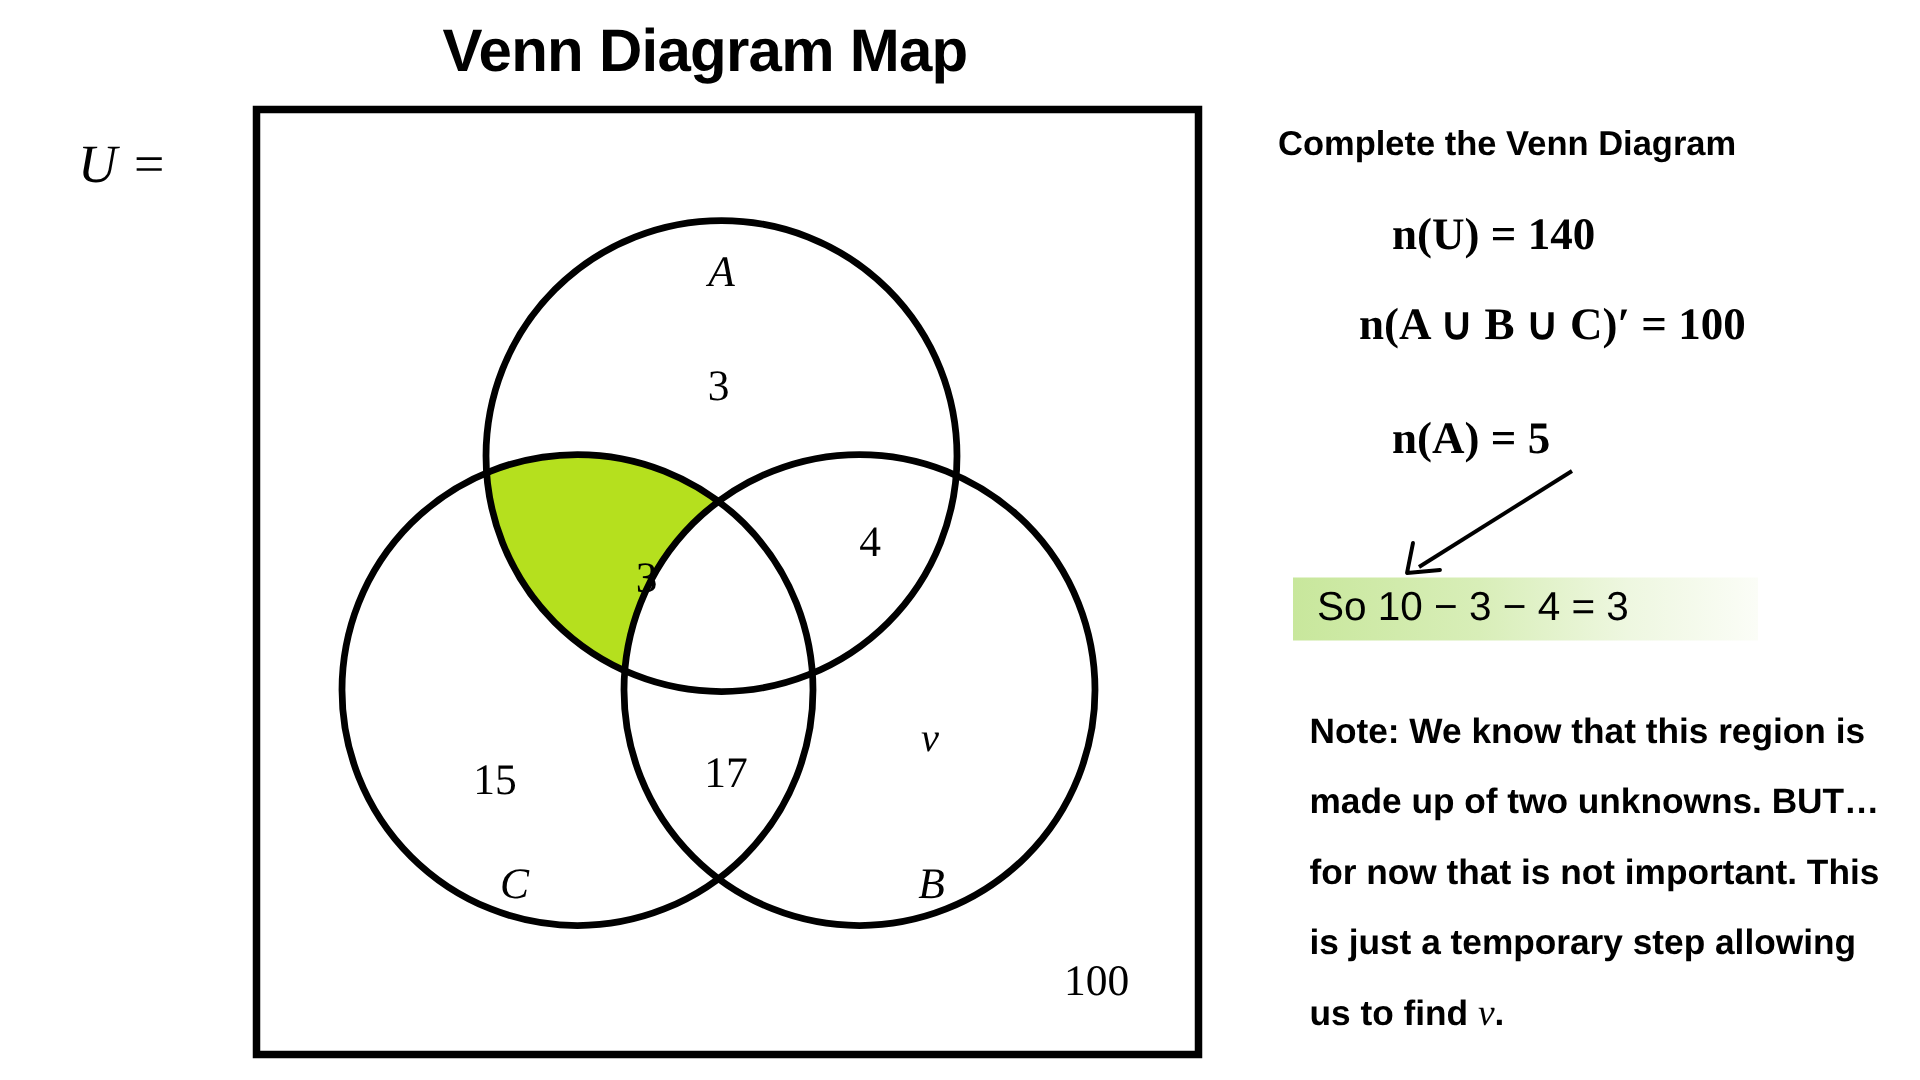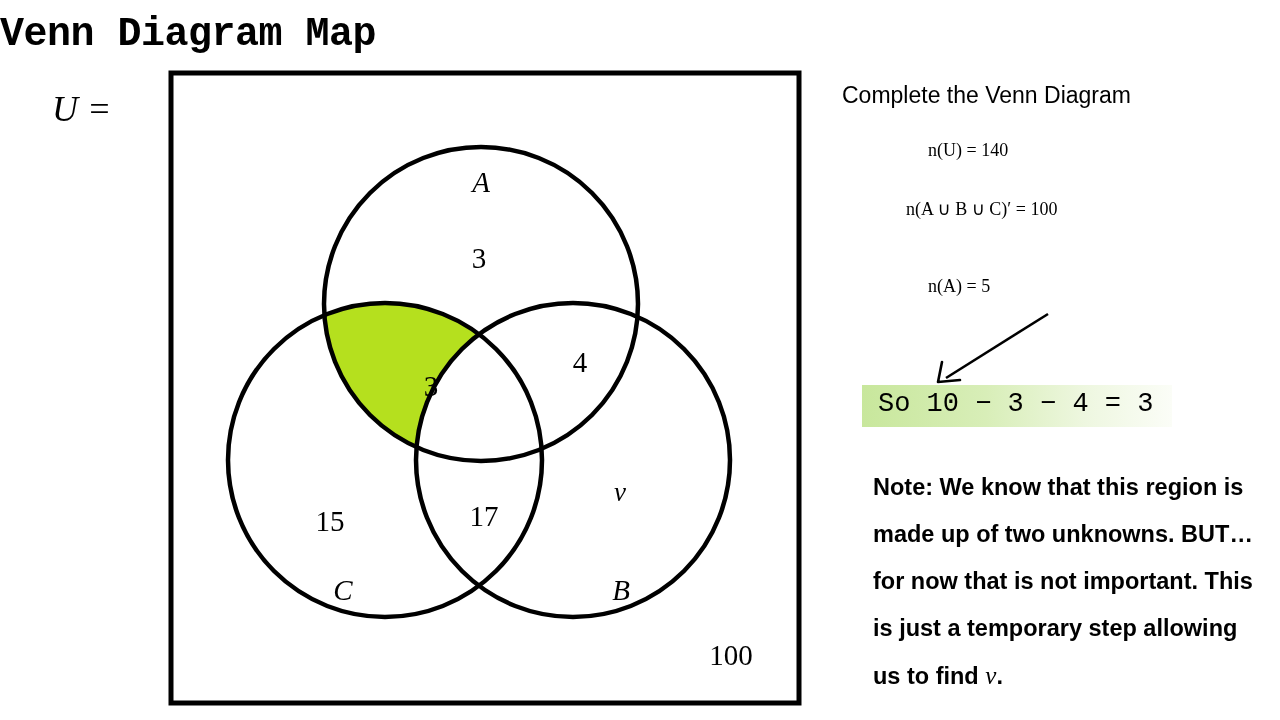--- a/index.html
+++ b/index.html
@@ -16,22 +16,22 @@
     overflow: hidden;
     font-family: "Liberation Sans", sans-serif;
   }
 
   
   #title {
     position: absolute;
     left: 0;
     top: 12px;
     width: 940px;
-    text-align: left;
-    font-family: Liberation Mono, monospace;
+    text-align: center;
+    font-family: Liberation Sans, sans-serif;
     font-weight: bold;
     font-size: 40px;
     color: #000000;
     letter-spacing: -0.5px;
   }
 
   
   #u-label {
     position: absolute;
     left: 52px;
@@ -82,34 +82,35 @@
   
   #right-panel {
     position: absolute;
     left: 840px;
     top: 0;
     width: 440px;
     height: 720px;
   }
   #panel-heading {
     position: absolute;
-    left: 2px;
+    left: 12px;
     top: 82px;
     font-family: "Liberation Sans", sans-serif;
-    font-weight: normal;
+    font-weight: bold;
     font-size: 23px;
     color: #000000;
     white-space: nowrap;
   }
   .math-line {
     position: absolute;
     font-family: "Liberation Serif", serif;
-    font-size: 18px;
-    color: #000000;
-    white-space: nowrap;
+    font-size: 30px;
+    color: #000000;
+    white-space: nowrap;
+    font-weight: bold;
   }
 
   #eq-nu   { left: 88px;  top: 140px; }
   #eq-nabc { left: 66px;  top: 198px; }
   #eq-na   { left: 88px;  top: 276px; }
 
   #arrow-svg {
     position: absolute;
     left: 80px;
     top: 300px;
@@ -122,21 +123,21 @@
     left: 22px;
     top: 385px;
     width: 310px;
     height: 42px;
     background: linear-gradient(to right, #c8e79c 0%, #d8eeb8 40%, #eef7e0 72%, #fbfdf7 100%);
   }
   #highlight-text {
     position: absolute;
     left: 38px;
     top: 389px;
-    font-family: Liberation Mono, monospace;
+    font-family: Liberation Sans, sans-serif;
     font-size: 27px;
     color: #000000;
     white-space: nowrap;
   }
 
   #note-text {
     position: absolute;
     left: 33px;
     top: 464px;
     width: 390px;

